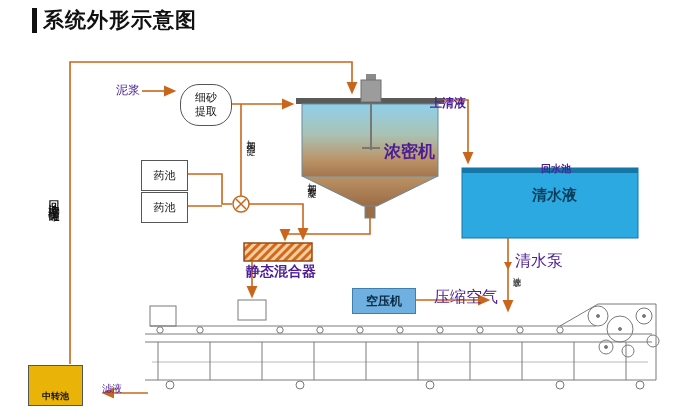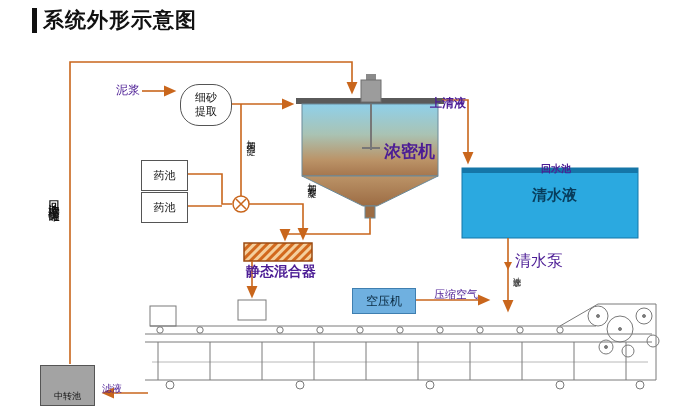--- a/index.html
+++ b/index.html
@@ -19,25 +19,25 @@
   }
   .wrap2{width:24px;word-break:break-all;}
   .vtext{
     position:absolute;writing-mode:vertical-rl;text-orientation:upright;
     white-space:nowrap;line-height:1;
   }
   .bold{font-weight:bold;}
   .compressor{
     position:absolute;left:352px;top:288px;width:62px;height:24px;
     background:#6fb0e0;border:1px solid #3f7fb0;display:flex;align-items:center;justify-content:center;
-    font-size:12px;font-weight:normal;color:#0a2a40;
+    font-size:12px;font-weight:bold;color:#0a2a40;
   }
   .transfer{
-    position:absolute;left:40px;top:365px;width:53px;height:39px;
-    border:1px solid #555;background:#a3a3a3;
+    position:absolute;left:28px;top:365px;width:53px;height:39px;
+    border:1px solid #555;background:#eab308;font-weight:bold;
   }
   .transfer .tlabel{position:absolute;left:0;right:0;bottom:2px;text-align:center;font-size:9px;}
   .clearwater{color:#083d5c;font-size:15px;font-weight:bold;}
 </style>
 </head>
 <body>
 
 <div class="canvas">
 
   <svg class="layer" width="700" height="420" viewBox="0 0 700 420">
@@ -193,21 +193,21 @@
   <div class="vtext bold" style="left:48px;top:192px;font-size:11px;letter-spacing:3px;">回浓缩罐</div>
 
   <div class="lbl" style="left:515px;top:251px;font-size:16px;">清水泵</div>
 
   <div class="vtext" style="left:512px;top:270px;font-size:8px;color:#444;letter-spacing:1px;">冲洗水管</div>
 
   <div class="compressor">
     <span>空压机</span>
   </div>
 
-  <div class="lbl" style="left:434px;top:287px;font-size:11px;">压缩空气</div>
+  <div class="lbl" style="left:434px;top:287px;font-size:16px;">压缩空气</div>
 
   <div class="transfer">
     <div class="tlabel">中转池</div>
   </div>
 
   <div class="lbl" style="left:102px;top:382px;font-size:10px;">滤液</div>
 
 </div>
 
 </body></html>

